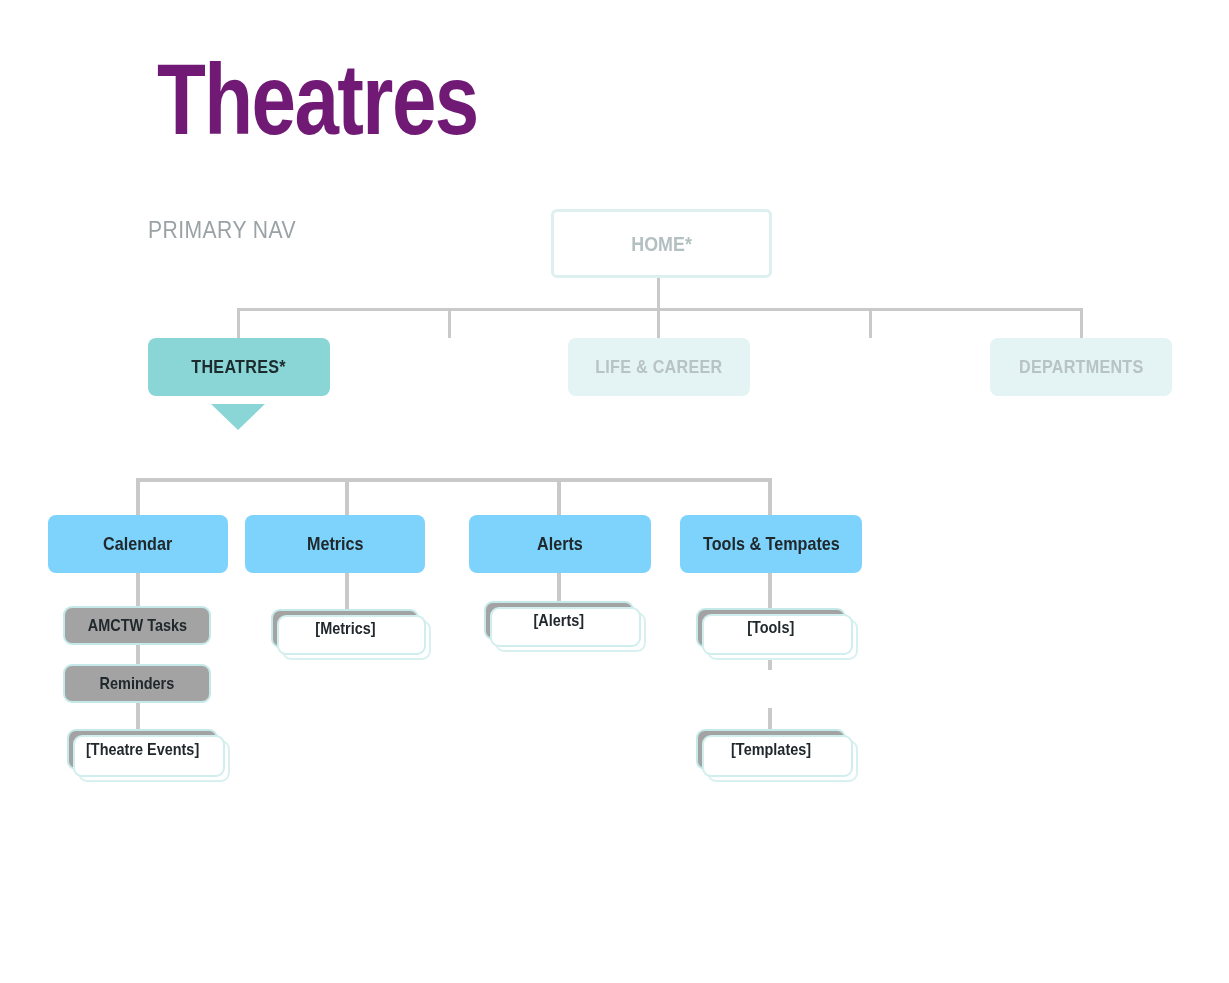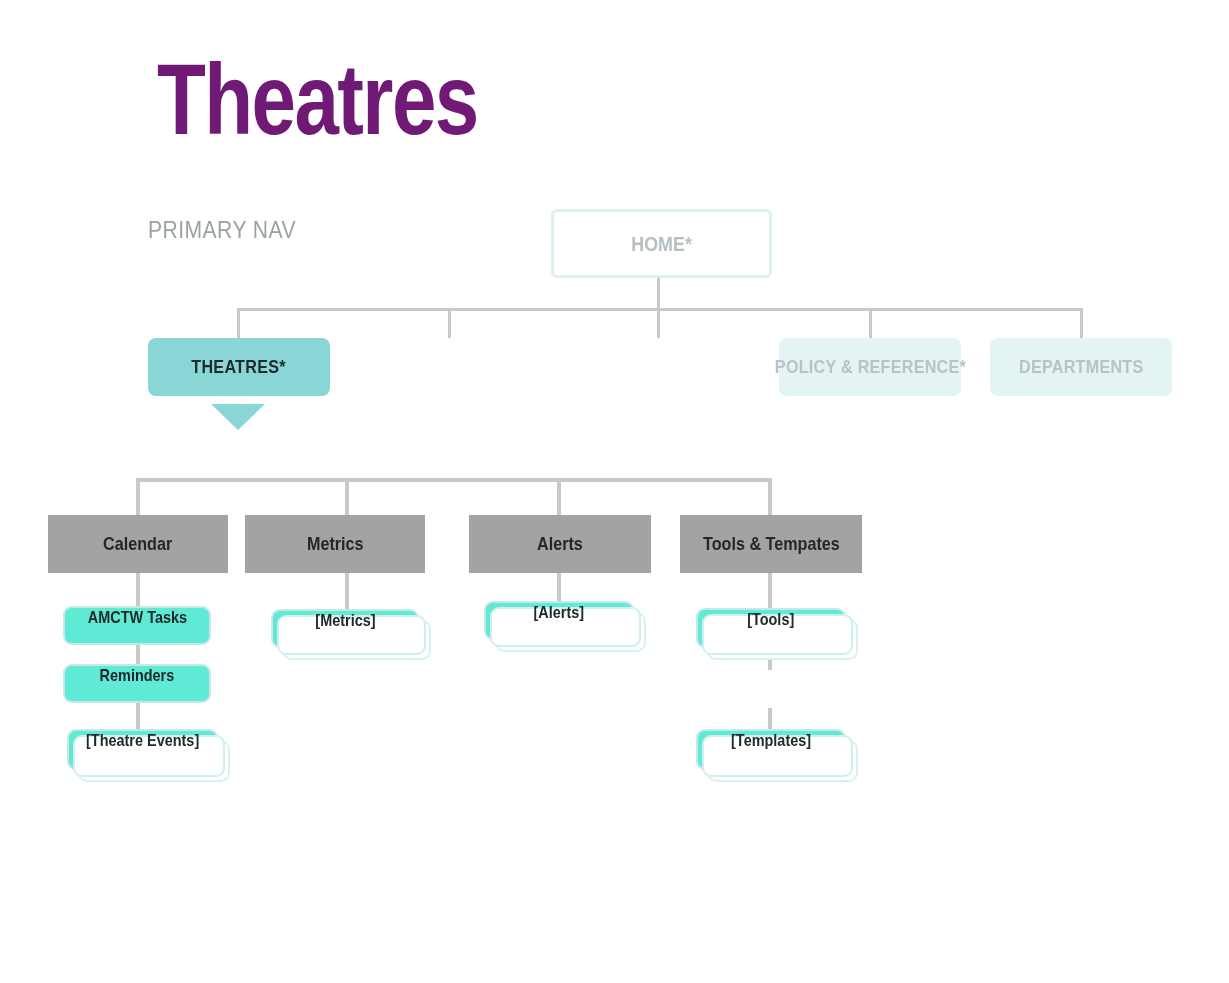--- a/index.html
+++ b/index.html
@@ -50,30 +50,30 @@
   
   .tri{
     position:absolute;left:211px;top:404px;width:0;height:0;z-index:1;
     border-left:27px solid transparent;border-right:27px solid transparent;
     border-top:26px solid #8ad5d6;
   }
 
   
   .l2-box{
     position:absolute;top:515px;width:180px;height:58px;
-    background:#a3a3a3;border-radius:0;
+    background:#7dd3fc;border-radius:8px;
     display:flex;align-items:center;justify-content:center;
     font-size:19px;font-weight:700;color:#20282b;z-index:1;
   }
 
   
   .l3-box{
     position:absolute;width:148px;height:39px;
-    background:#5eead4;border:2.5px solid #c4e9e8;border-radius:9px;
-    display:flex;align-items:flex-start;justify-content:center;
+    background:#a3a3a3;border:2.5px solid #c4e9e8;border-radius:9px;
+    display:flex;align-items:center;justify-content:center;
     font-size:17px;font-weight:700;color:#20282b;z-index:1;
     box-sizing:border-box;
   }
   .l3-box.stacked::after{
     content:"";position:absolute;inset:-2.5px;
     transform:translate(6px,6px);
     background:#ffffff;border:2.5px solid #cfeeed;border-radius:9px;z-index:-1;
   }
   .l3-box.stacked::before{
     content:"";position:absolute;inset:-2.5px;
@@ -119,22 +119,22 @@
   <div class="line" style="left:768px;top:648px;width:4px;height:22px;"></div>
   <div class="line" style="left:768px;top:708px;width:4px;height:22px;"></div>
 
   <div class="home-box">
     <span class="cond">HOME*</span>
   </div>
 
   <div class="nav-box active" style="left:148px;">
     <span class="cond">THEATRES*</span>
   </div>
-  <div class="nav-box" style="left:779px;">
-    <span class="cond">POLICY &amp; REFERENCE*</span>
+  <div class="nav-box" style="left:568px;">
+    <span class="cond">LIFE &amp; CAREER</span>
   </div>
   <div class="nav-box" style="left:990px;">
     <span class="cond">DEPARTMENTS</span>
   </div>
 
   <div class="tri"></div>
 
   <div class="l2-box" style="left:48px;">
     <span class="cond">Calendar</span>
   </div>

